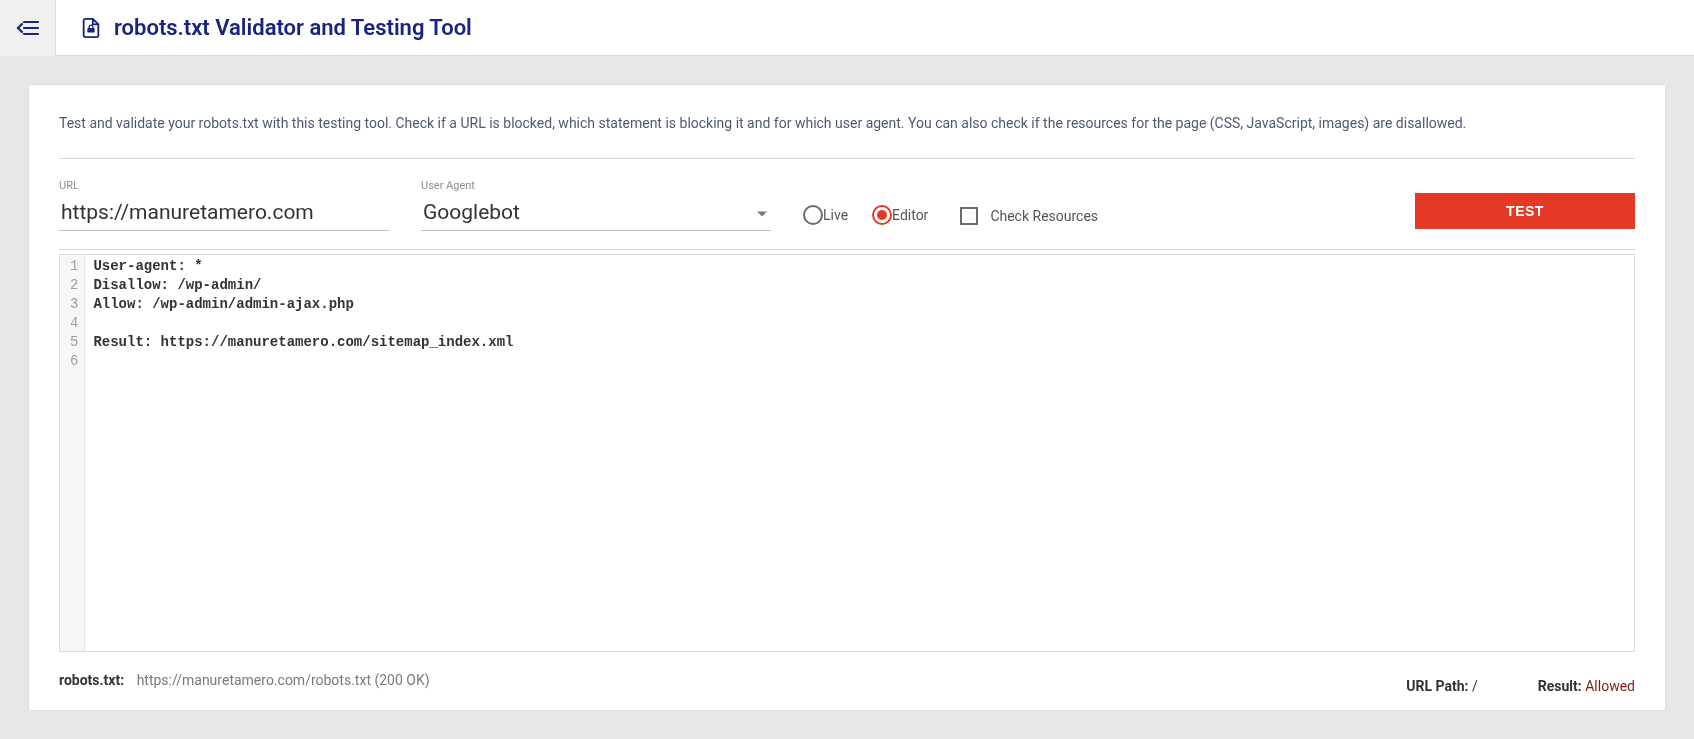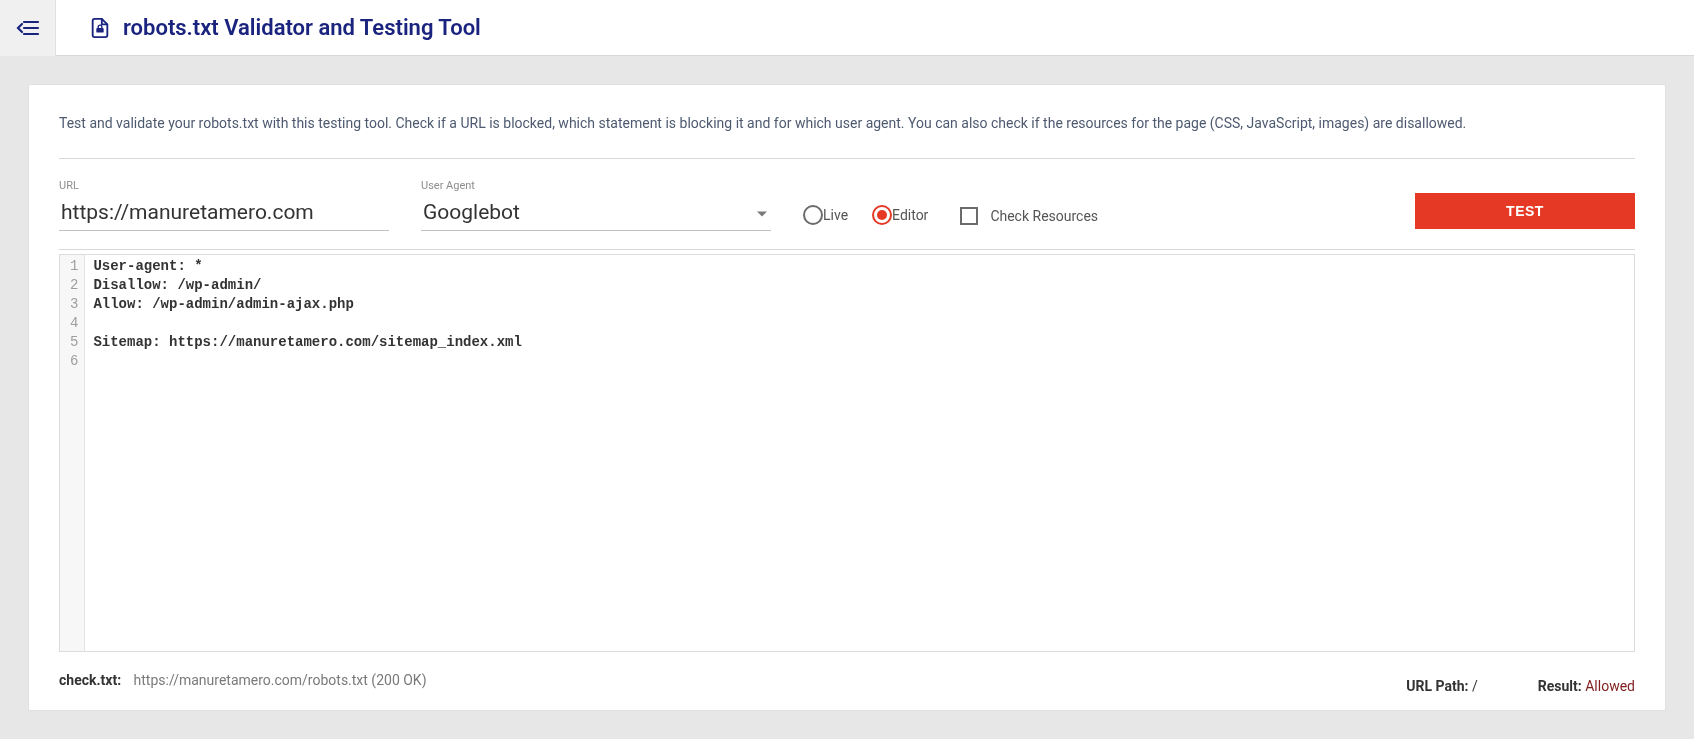--- a/index.html
+++ b/index.html
@@ -23,21 +23,21 @@
     height: 56px;
     display: flex;
     align-items: center;
     justify-content: center;
     background: #f0f0f0;
     border-right: 1px solid #e0e0e0;
     cursor: pointer;
   }
   .page-title {
     display: flex; align-items: center;
-    gap: 12px; padding-left: 33px;
+    gap: 12px; padding-left: 24px;
     font-size: 22px; font-weight: 600; color: #1a237e;
   }
   .page-title svg { width: 22px; height: 22px; }
 
   .card {
     margin: 28px;
     background: #fff;
     border: 1px solid #e0e0e0;
     border-radius: 2px;
     padding: 28px 30px 16px 30px;
@@ -230,26 +230,26 @@
 
   <div class="editor">
     <div class="gutter" id="gutter">
         <div>1</div>
         <div>2</div>
         <div>3</div>
         <div>4</div>
         <div>5</div>
         <div>6</div>
       </div>
-    <div class="code" id="code"><div>User-agent: *</div><div>Disallow: /wp-admin/</div><div>Allow: /wp-admin/admin-ajax.php</div><div></div><div>Sitemap: https://manuretamero.com/sitemap_index.xml</div><div></div></div>
+    <div class="code" id="code"><div>User-agent: *</div><div>Disallow: /wp-admin/</div><div>Allow: /wp-admin/admin-ajax.php</div><div></div><div>Result: https://manuretamero.com/sitemap_index.xml</div><div></div></div>
   </div>
 
   <div class="statusbar">
     <div>
-      <span class="label">check.txt:</span>
+      <span class="label">robots.txt:</span>
       <span class="muted">https://manuretamero.com/robots.txt (200 OK)</span>
     </div>
     <div class="right">
       <div>
         <span class="label">URL Path:</span>
         <span>/</span>
       </div>
       <div>
         <span class="label">Result:</span>
         <span class="allowed">Allowed</span>

